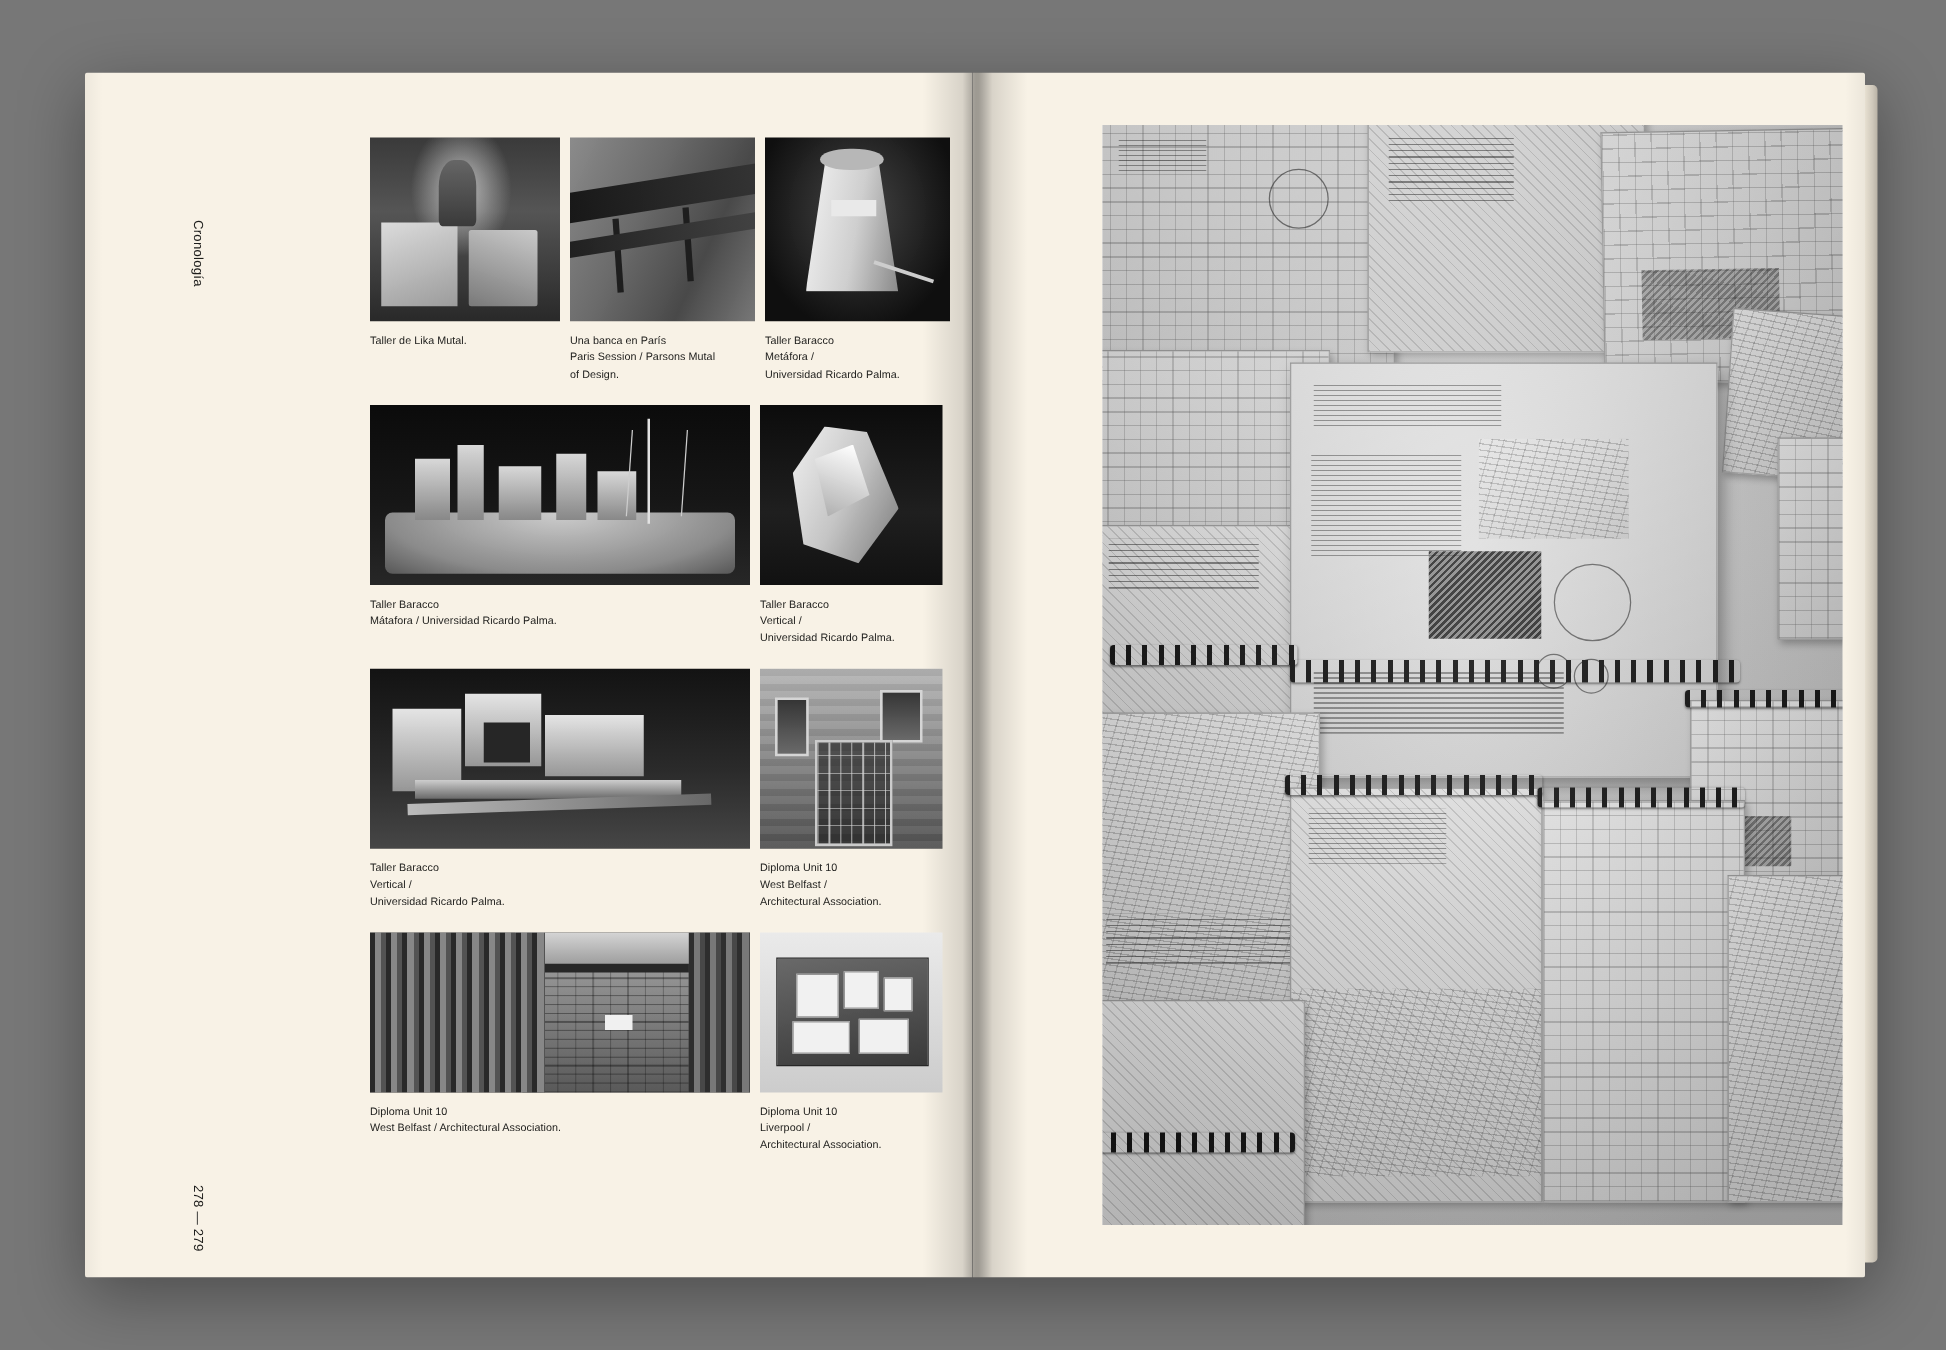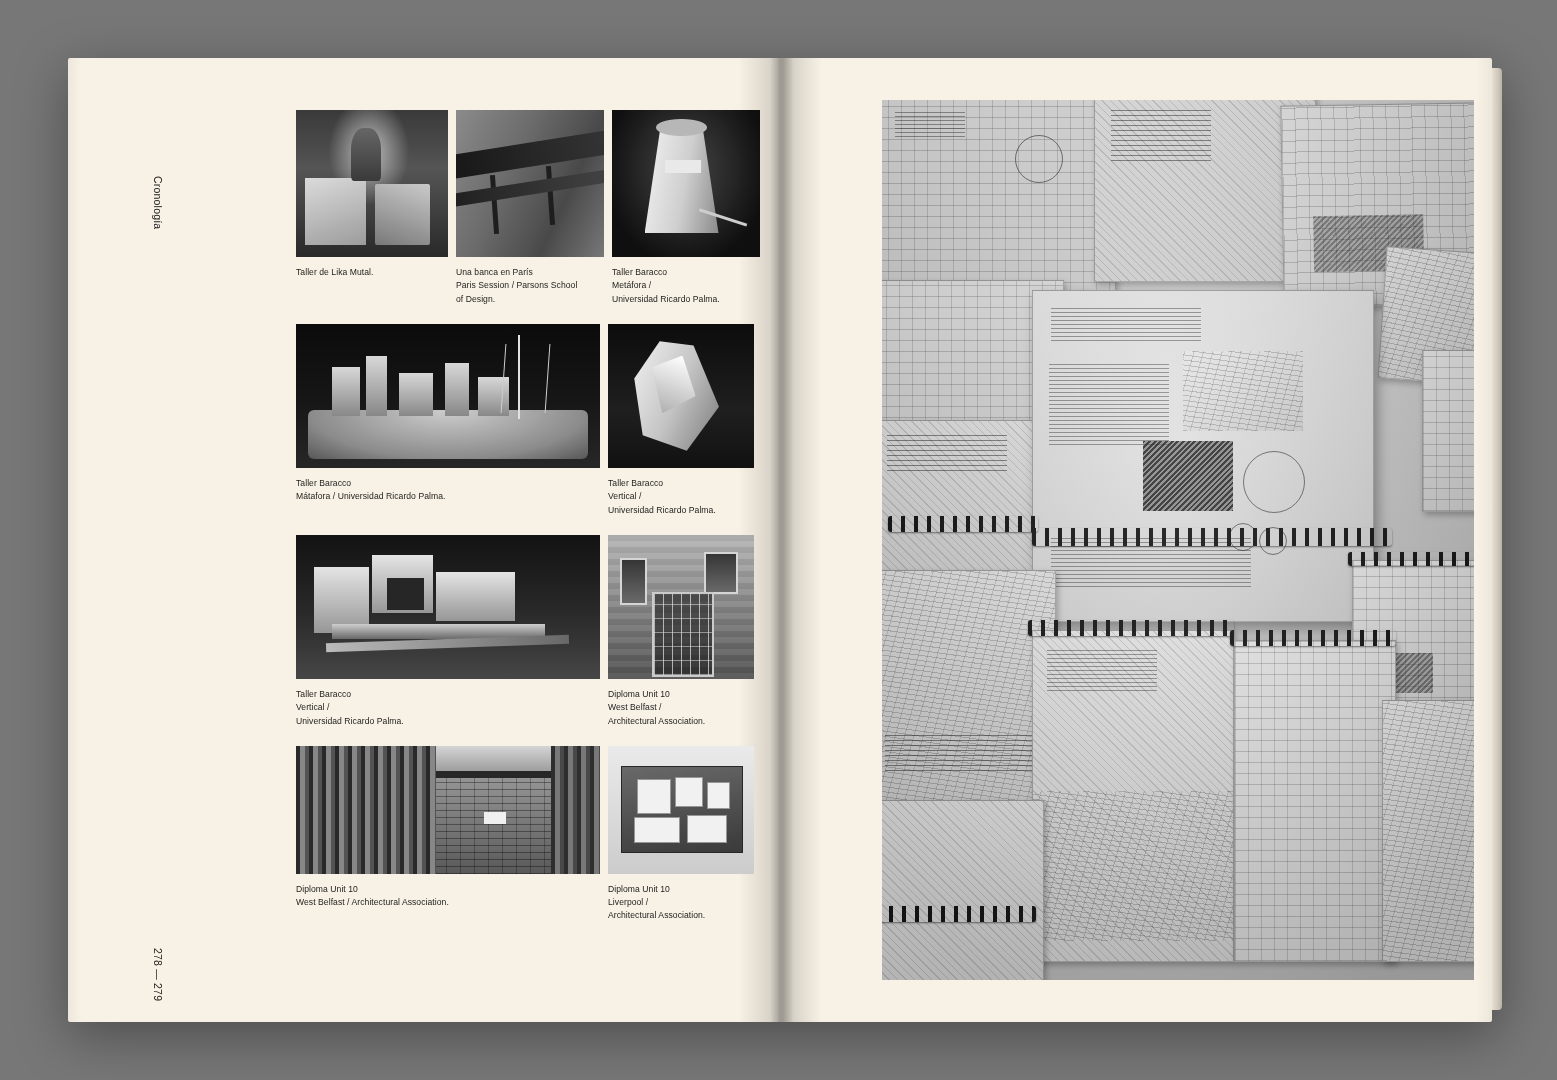--- a/index.html
+++ b/index.html
@@ -431,21 +431,21 @@
             </div>
             <div class="cap" style="width:148px;white-space:pre-line">Taller de Lika Mutal.</div>
           </div>
 
           <div class="cell" style="width:148px">
             <div class="photo img2" style="width:148px;height:147px">
               <div class="leg1"></div>
               <div class="leg2"></div>
             </div>
             <div class="cap" style="width:146px;white-space:pre-line">Una banca en París
-Paris Session / Parsons School
+Paris Session / Parsons Mutal
 of Design.</div>
           </div>
 
           <div class="cell" style="width:148px">
             <div class="photo img3" style="width:148px;height:147px">
               <div class="tag"></div>
               <div class="cord"></div>
             </div>
             <div class="cap" style="width:146px;white-space:pre-line">Taller Baracco
 Metáfora /

